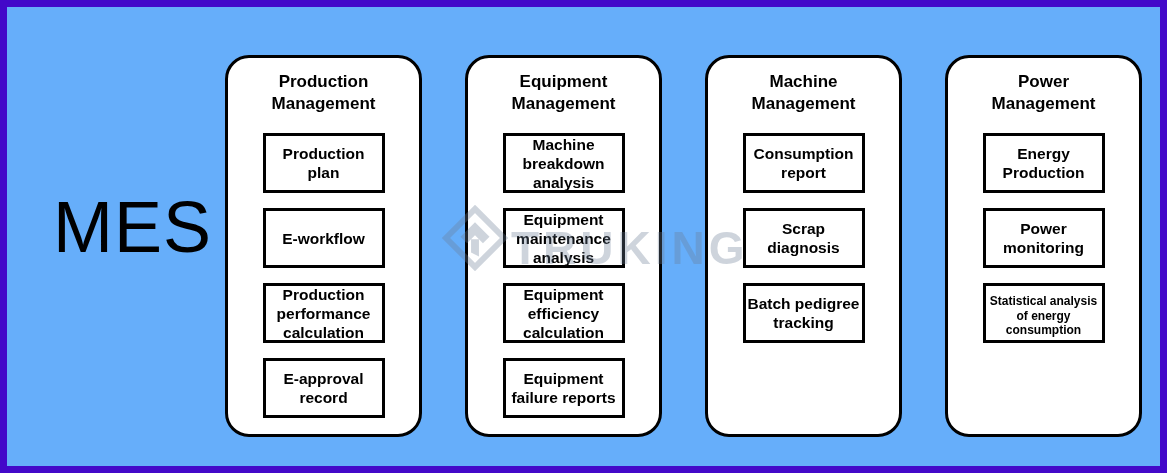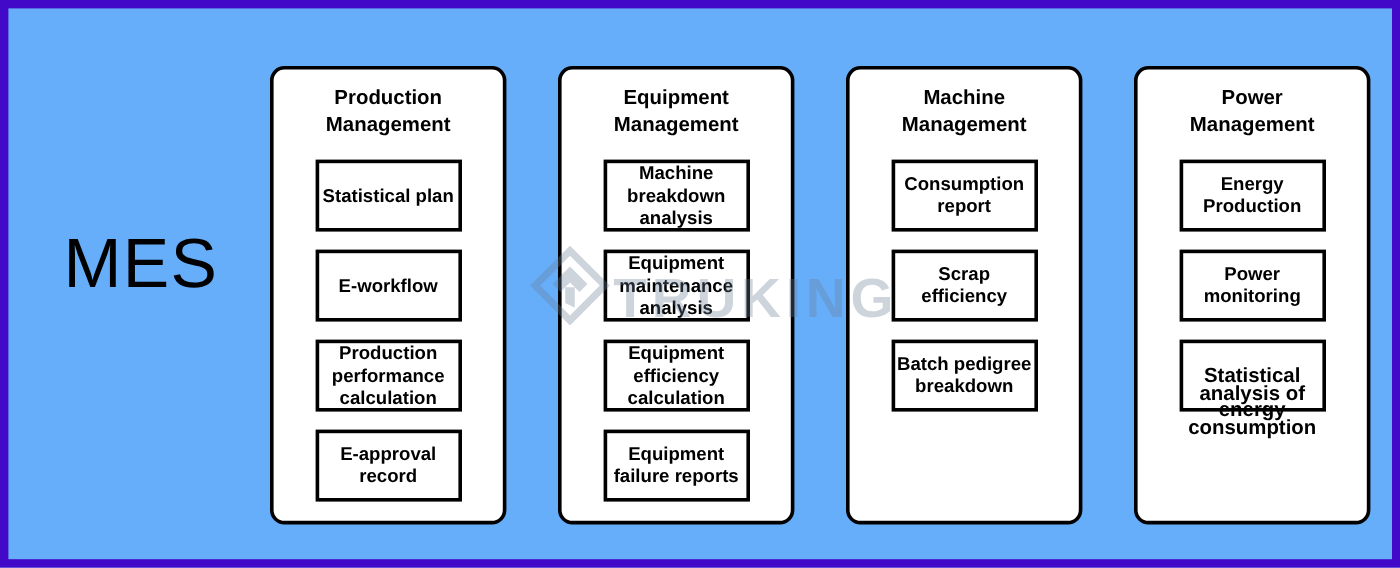--- a/index.html
+++ b/index.html
@@ -15,41 +15,41 @@
     position: absolute;
     inset: 0;
     box-sizing: border-box;
     background: var(--bg, #66AEFA);
     border: 7px solid var(--frame-border, #4309C9);
   }
   .mes-label {
     position: absolute;
     left: 46px;
     top: 184px;
-    font-size: 58px;
+    font-size: 72px;
     color: #000;
     letter-spacing: 1px;
     line-height: 1;
     z-index: 2;
   }
   .panels {
     position: absolute;
     left: 218px;
     top: 48px;
     display: flex;
     gap: 43px;
     z-index: 1;
   }
   .panel {
     box-sizing: border-box;
     width: 197px;
     height: 382px;
     background: var(--panel-bg, #fff);
     border: 3px solid var(--line, #000);
-    border-radius: 12px;
+    border-radius: 24px;
     display: flex;
     flex-direction: column;
     align-items: center;
     padding-top: 13px;
   }
   .panel-title {
     width: 130px;
     height: 44px;
     font-size: 17px;
     font-weight: bold;
@@ -71,24 +71,24 @@
     text-align: center;
     font-size: 15.5px;
     font-weight: bold;
     line-height: 19px;
     color: #000;
     margin-bottom: 15px;
     flex: 0 0 auto;
     overflow: visible;
   }
   .item-box.small {
-    font-size: 17px;
+    font-size: 12px;
     line-height: 14.5px;
     align-items: flex-start;
-    padding-top: 20px;
+    padding-top: 8px;
   }
   .watermark {
     position: absolute;
     left: 434px;
     top: 198px;
     display: flex;
     align-items: flex-end;
     gap: 2px;
     z-index: 6;
     pointer-events: none;
@@ -110,37 +110,37 @@
 </head>
 <body>
 
 <div class="frame">
 
   <div class="mes-label">MES</div>
 
   <div class="panels">
       <div class="panel">
     <div class="panel-title">Production Management</div>
-  <div class="item-box">Statistical plan</div>
+  <div class="item-box">Production plan</div>
         <div class="item-box">E-workflow</div>
         <div class="item-box">Production performance calculation</div>
         <div class="item-box">E-approval record</div>
       </div>
       <div class="panel">
     <div class="panel-title">Equipment Management</div>
   <div class="item-box">Machine breakdown analysis</div>
         <div class="item-box">Equipment maintenance analysis</div>
         <div class="item-box">Equipment efficiency calculation</div>
         <div class="item-box">Equipment failure reports</div>
       </div>
       <div class="panel">
     <div class="panel-title">Machine Management</div>
   <div class="item-box">Consumption report</div>
-        <div class="item-box">Scrap efficiency</div>
-        <div class="item-box">Batch pedigree breakdown</div>
+        <div class="item-box">Scrap diagnosis</div>
+        <div class="item-box">Batch pedigree tracking</div>
       </div>
       <div class="panel">
     <div class="panel-title">Power Management</div>
   <div class="item-box">Energy Production</div>
         <div class="item-box">Power monitoring</div>
         <div class="item-box small">Statistical analysis of energy consumption</div>
       </div>
     </div>
 
   <div class="watermark">

